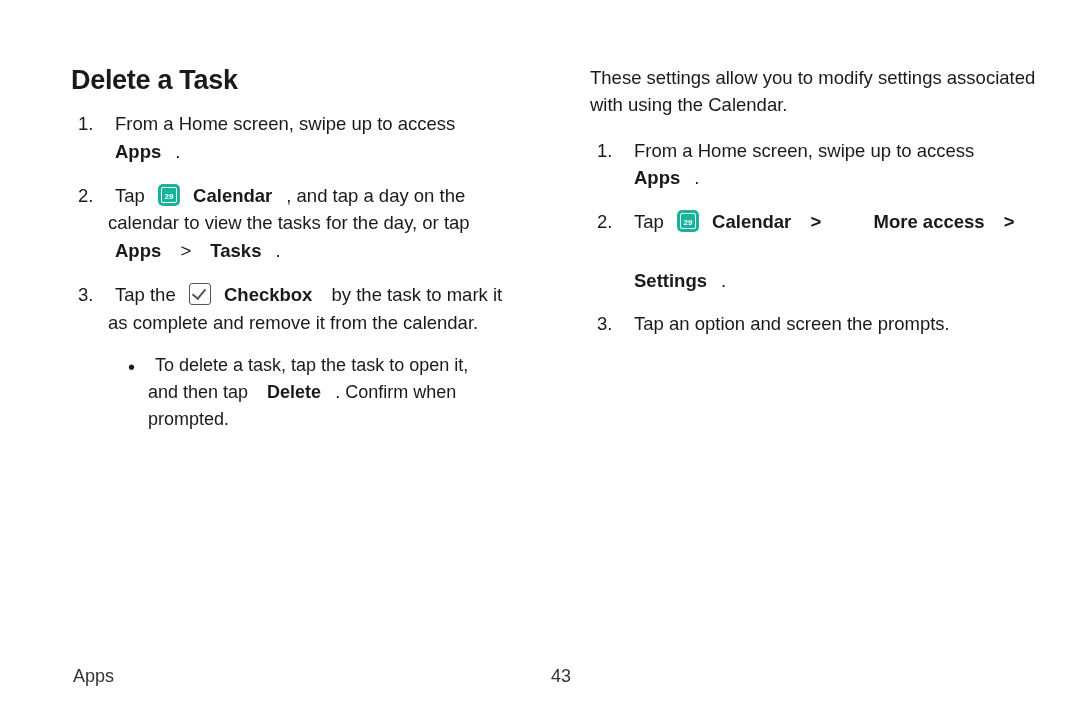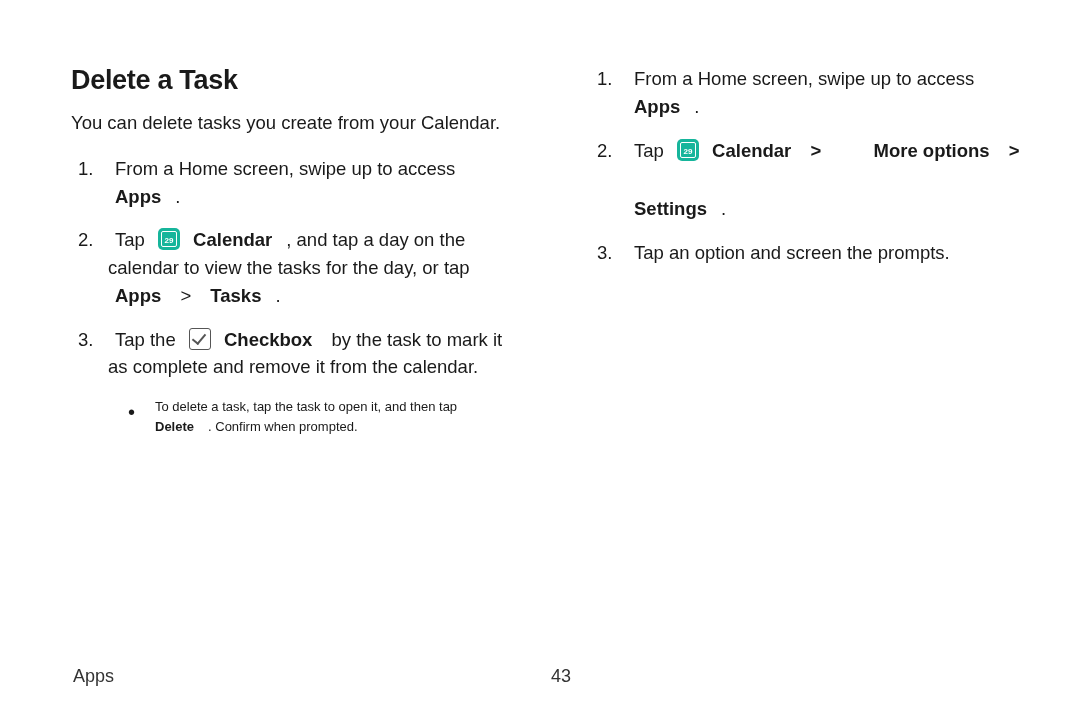--- a/index.html
+++ b/index.html
@@ -47,21 +47,21 @@
     content: counter(item) ".";
     position: absolute;
     left: 0;
     top: 0;
   }
   ul {
     list-style: none;
     margin-top: 16px;
   }
   ul > li {
-    font-size: 13px;
+    font-size: 18px;
     line-height: 1.5;
     padding-left: 26px;
     position: relative;
   }
   ul > li::before {
     content: "•";
     position: absolute;
     left: 6px;
     top: 0;
     font-size: 20px;
@@ -146,50 +146,50 @@
     transform: translateX(-50%);
   }
   .footer-wrap { position: relative; }
 </style>
 </head>
 <body>
 
 <div class="columns">
   <div class="col">
     <h2>Delete a Task</h2>
-    <p class="intro">You can delete tasks you create from your Calendar.</p>
     <ol>
       <li>
         <span>From a Home screen, swipe up to access </span><span class="b">Apps</span><span>.</span>
       </li>
       <li>
         <span>Tap </span><span class="icon-cal"></span> <span class="b">Calendar</span><span>, and tap a day on the calendar to view the tasks for the day, or tap </span><span class="b">Apps</span><span> &gt; </span><span class="b">Tasks</span><span>.</span>
       </li>
       <li>
         <span>Tap the </span><span class="icon-check"></span> <span class="b">Checkbox</span><span> by the task to mark it as complete and remove it from the calendar.</span>
         <ul>
           <li>
             <span>To delete a task, tap the task to open it, and then tap </span><span class="b">Delete</span><span>. Confirm when prompted.</span>
           </li>
         </ul>
       </li>
     </ol>
   </div>
 
   <div class="col">
+    <p class="intro">These settings allow you to modify settings associated with using the Calendar.</p>
     <ol>
       <li>
         <span>From a Home screen, swipe up to access </span><span class="b">Apps</span><span>.</span>
       </li>
       <li>
         <span>Tap </span><span class="icon-cal"></span> <span class="b">Calendar</span><span class="b"> &gt; </span><span class="icon-more">
             <span></span>
             <span></span>
             <span></span>
-          </span> <span class="b">More options</span><span class="b"> &gt; </span><span class="b">Settings</span><span>.</span>
+          </span> <span class="b">More access</span><span class="b"> &gt; </span><span class="b">Settings</span><span>.</span>
       </li>
       <li>
         <span>Tap an option and screen the prompts.</span>
       </li>
     </ol>
   </div>
 </div>
 
 <div class="footer-wrap">
   <div class="footer">

